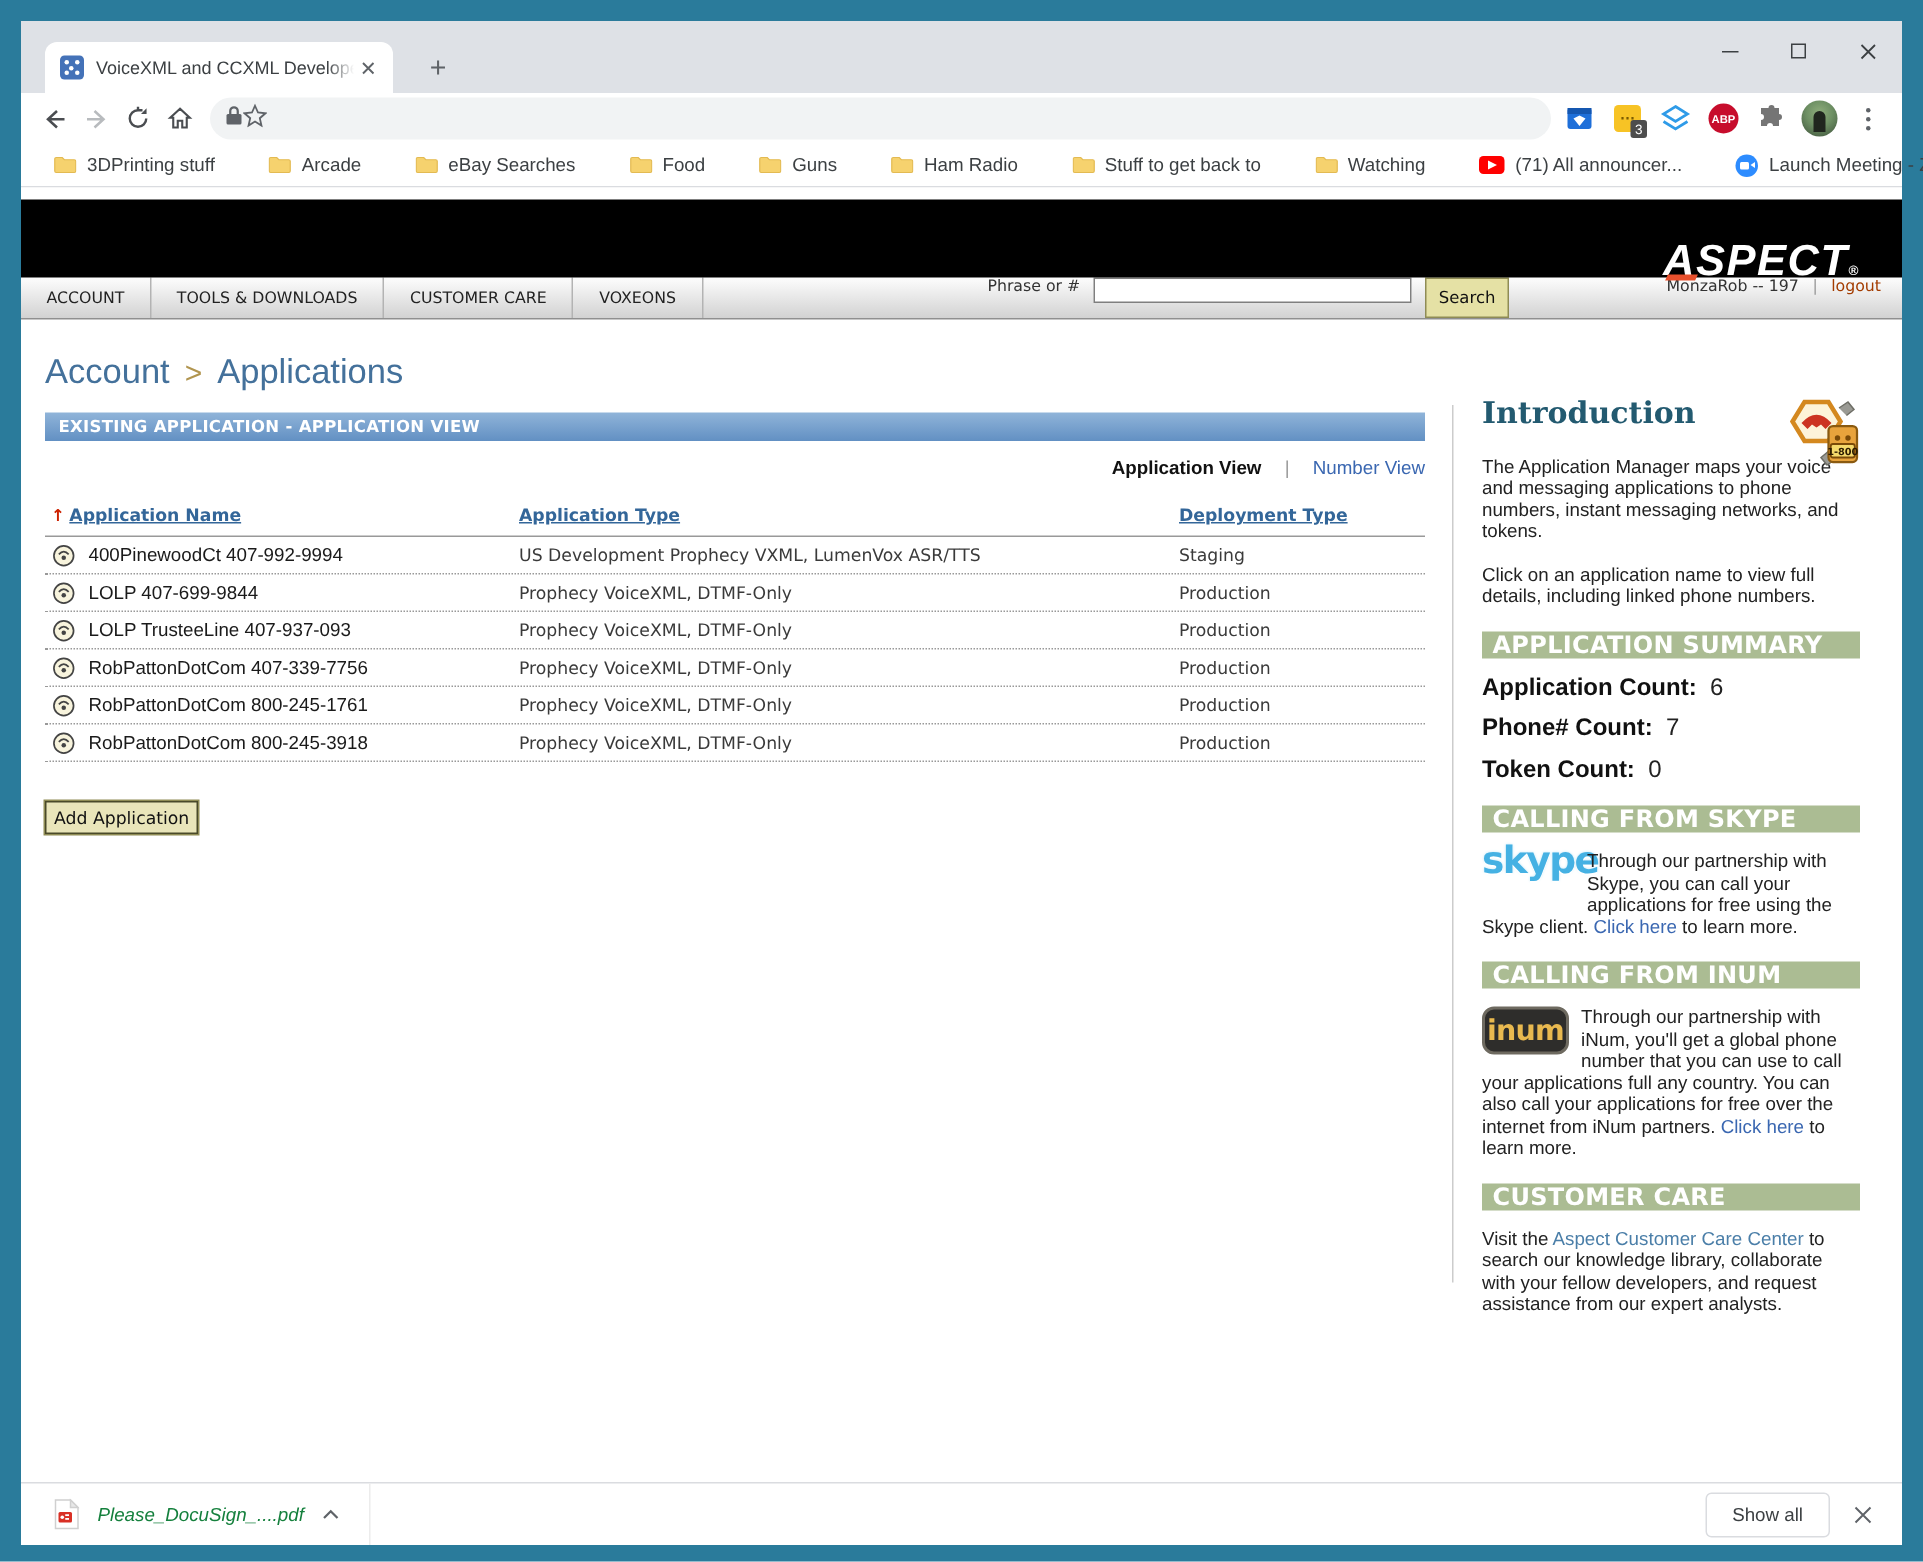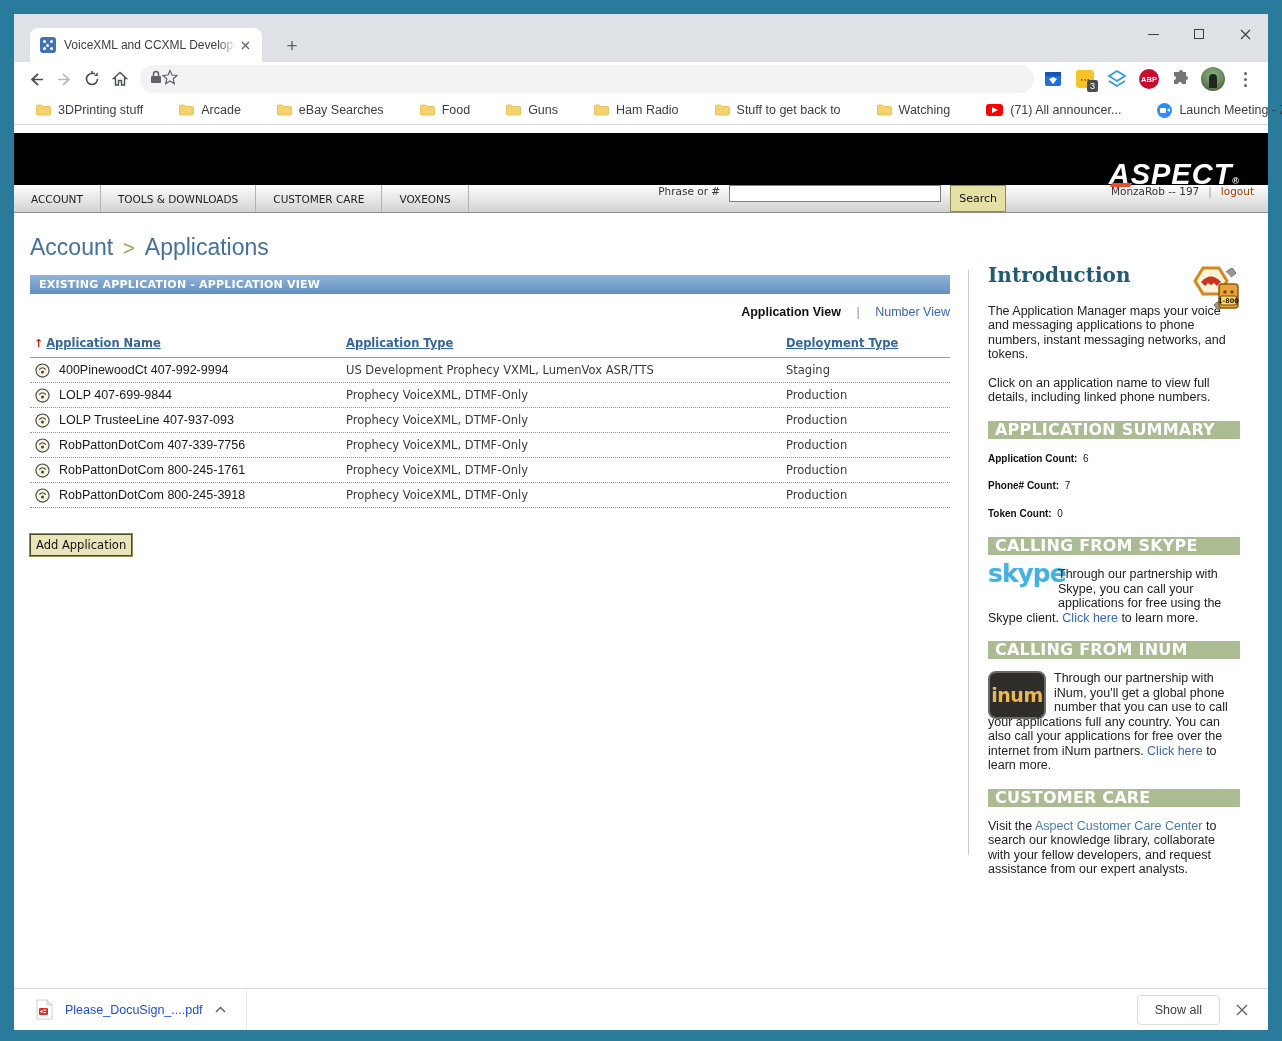--- a/index.html
+++ b/index.html
@@ -86,33 +86,33 @@
   .add-btn { margin-top:26px; display:inline-block; background:#e9e5ba; border:1px solid #4a4a2a; outline:1px solid #8f8c55; font-family:"DejaVu Sans",sans-serif; font-size:11.5px; padding:3px 5px; color:#111; }
 
   .v-divider { position:absolute; left:954px; top:57px; width:1px; height:585px; background:#ccc; }
 
   .sidebar { position:absolute; left:974px; top:0; width:252px; font-size:12.5px; color:#222; line-height:14.5px; }
   .intro-h { margin-top:55px; font-family:"DejaVu Serif",serif; font-weight:bold; font-size:20px; color:#235a70; }
   .intro-icon { position:absolute; right:0; top:53px; }
   .sb-p { margin-top:21px; }
   .sb-p + .sb-p { margin-top:14px; }
   .section-bar { margin-top:16px; height:18px; background:#abbc93; color:#fff; font-family:"DejaVu Sans",sans-serif; font-size:16px; font-weight:bold; line-height:18px; padding-left:7px; letter-spacing:0.2px; }
-  .count-line { margin-top:13px; font-size:10px; }
+  .count-line { margin-top:13px; font-size:16px; }
   .count-line b { color:#111; }
   .media-p { margin-top:12px; }
   .skype-logo { float:left; width:64px; height:42px; margin-right:6px; font-family:"DejaVu Sans",sans-serif; font-weight:bold; font-size:25px; color:#45b1e3; text-shadow:0 1px 0 #fff, 0 0 2px #bfe6f7; letter-spacing:-1px; }
   .inum-logo { float:left; width:58px; height:42px; margin-right:8px; }
-  .inum-box { width:58px; height:48px; background:#2e2d2b; border:2px solid #6e6a60; border-radius:8px; color:#e9b94f; font-family:"DejaVu Sans",sans-serif; font-weight:bold; font-size:19px; display:flex; align-items:center; justify-content:center; letter-spacing:-0.5px; }
+  .inum-box { width:58px; height:32px; background:#2e2d2b; border:2px solid #6e6a60; border-radius:8px; color:#e9b94f; font-family:"DejaVu Sans",sans-serif; font-weight:bold; font-size:19px; display:flex; align-items:center; justify-content:center; letter-spacing:-0.5px; }
   .link-u { color:#3a67b1; }
   .care-link { color:#4a7ea8; text-decoration:none; }
 
   
   .downloadbar { height:42px; border-top:1px solid #dadce0; background:#fff; display:flex; align-items:center; flex:none; }
   .dl-item { height:100%; display:flex; align-items:center; gap:12px; padding:0 20px 0 22px; border-right:1px solid #ececec; }
-  .dl-name { font-size:12.5px; color:#1d4ed8; }
+  .dl-name { font-size:12.5px; color:#15803d;font-style:italic; }
   .show-all { margin-left:auto; margin-right:16px; border:1px solid #dadce0; border-radius:4px; background:#fff; padding:7px 17px; font-size:12.5px; color:#3c4043; font-family:"Liberation Sans",sans-serif; }
   .dl-close { margin-right:20px; display:flex; }
 </style>
 </head>
 <body>
 
 <div id="window">
 
   <div class="titlebar">
     <div class="tab">

